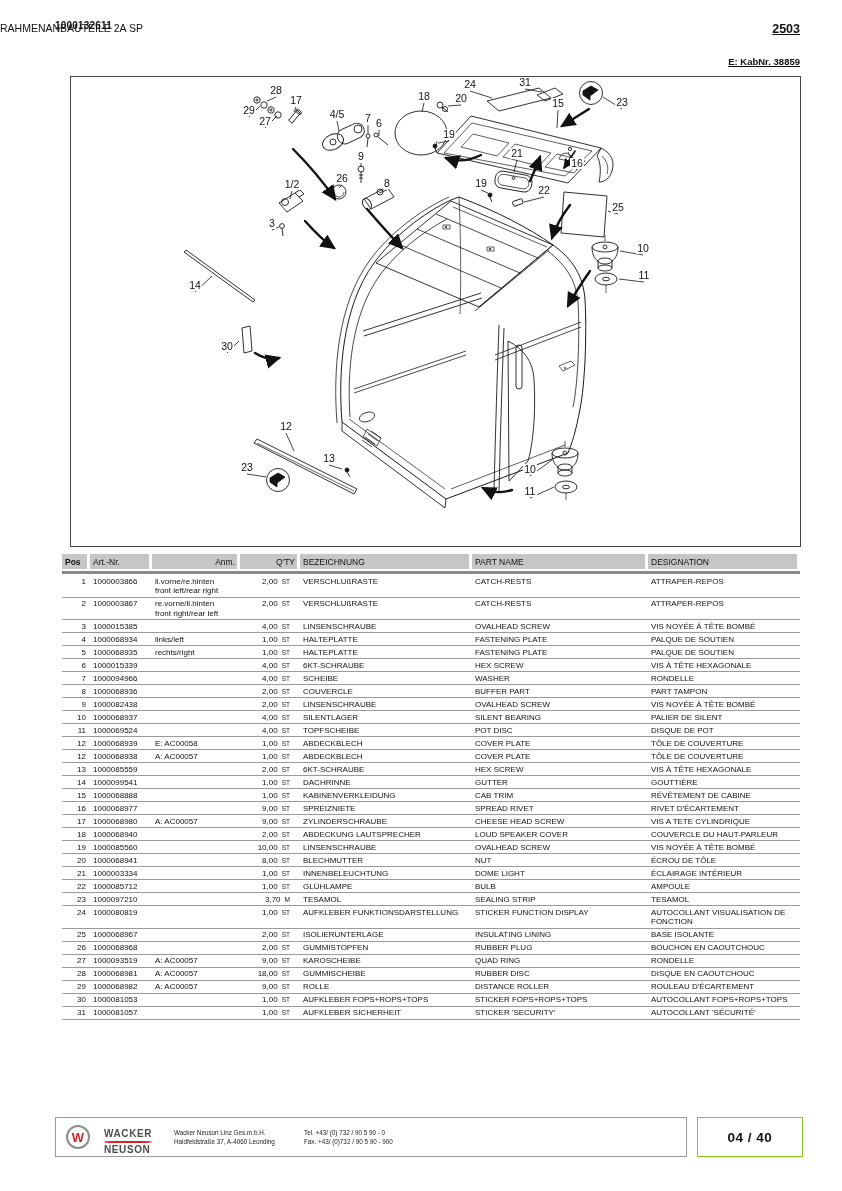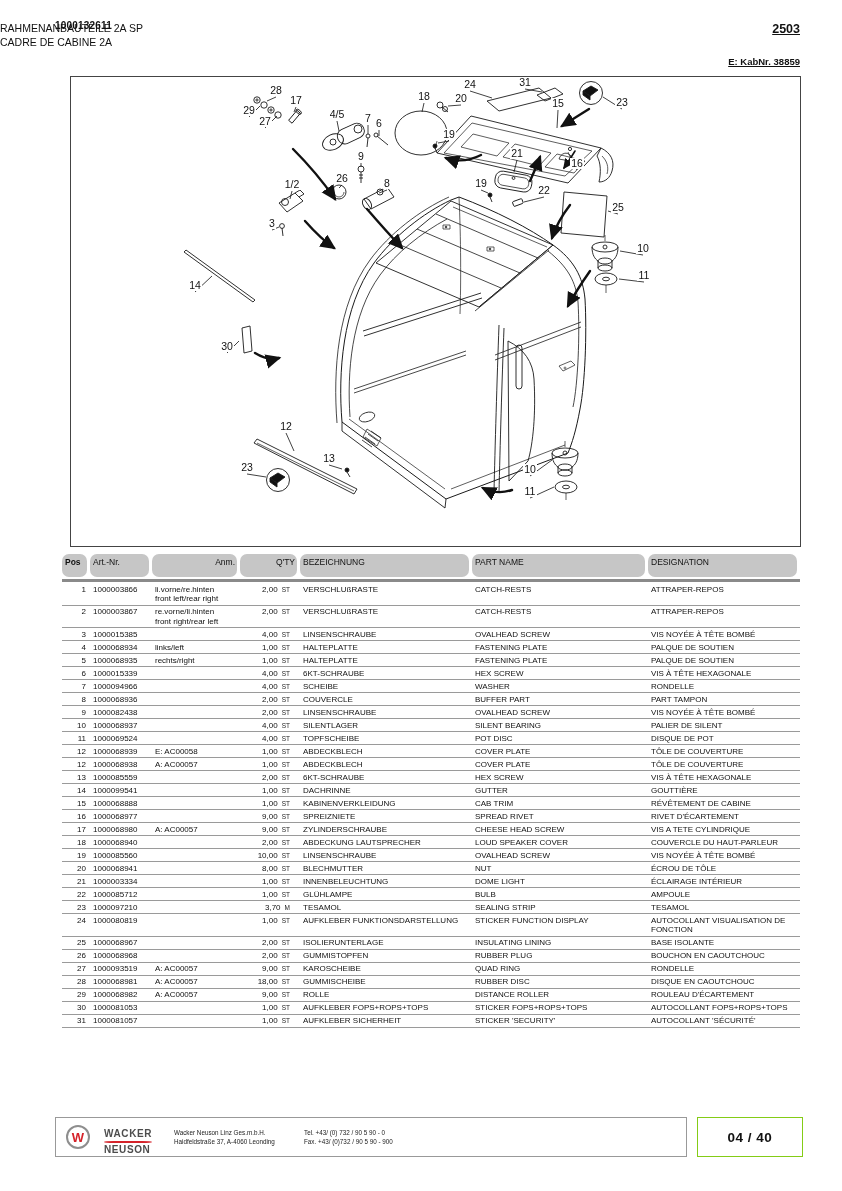--- a/index.html
+++ b/index.html
@@ -9,21 +9,21 @@
   .titles{position:absolute;left:0;top:22px;width:706px;text-align:left;font-size:10.5px;line-height:13.5px;}
   .code-block{position:absolute;right:42px;top:22px;text-align:right;text-decoration:underline;}
   .code-block .code{font-size:12.5px;font-weight:bold;}
   .code-block .kab{font-size:9.5px;font-weight:bold;margin-top:20px;}
   
   .diagram-box{position:absolute;left:70px;top:76px;width:729px;height:469px;border:1.3px solid #444;background:#fff;}
   .diagram-box svg{display:block;}
   
   .ptable{position:absolute;left:62px;top:554px;width:738px;font-size:8px;}
   .trow,.thead{display:grid;grid-template-columns:28px 62px 88px 60px 172px 176px 152px;align-items:start;}
-  .thead .th{background:#c6c6c6;margin-right:3px;padding:3px 2px 10px 3px;font-size:8.5px;white-space:nowrap;border-radius:7px;}
+  .thead .th{background:#c6c6c6;margin-right:3px;padding:3px 2px 2px 3px;font-size:8.5px;white-space:nowrap;}
   .thead .th.c{text-align:right;}
   .thead .th.b{font-weight:bold;}
   .hbar{height:3px;background:#8a8a8a;margin:2px 0 1px 0;}
   .trow{border-bottom:1px solid #9a9a9a;min-height:11px;}
   .trow>div{padding:1.5px 2px 1px 3px;line-height:9.5px;white-space:pre-line;}
   .trow .pos{text-align:right;padding-right:4px;white-space:nowrap;}
   .trow .qty{text-align:right;white-space:nowrap;padding-right:10px;}
   .trow .qty .qu{font-size:6.5px;margin-left:4px;color:#222;}
   
   .footer-box{position:absolute;left:55px;top:1117px;width:630px;height:38px;border:1px solid #999;}
@@ -36,21 +36,20 @@
   .ft-col{position:absolute;font-size:6.3px;line-height:8.5px;color:#222;top:11px;white-space:nowrap;}
   .ft-col.addr{left:118px;}
   .ft-col.tel{left:248px;}
 </style>
 </head>
 <body>
 
 <div class="doc-number">1000132611</div>
 <div class="titles">
   <div>RAHMENANBAUTEILE 2A SP</div>
-  <div>CADRE DE CABINE 2A</div>
 </div>
 <div class="code-block">
   <div class="code">2503</div>
   <div class="kab">E: KabNr. 38859</div>
 </div>
 
 <div class="diagram-box">
 <svg id="diagram-svg" width="729" height="469" viewBox="0 0 729 465" xmlns="http://www.w3.org/2000/svg">
   <defs>
     <marker id="ah" markerWidth="8" markerHeight="8" refX="5.5" refY="3" orient="auto">

